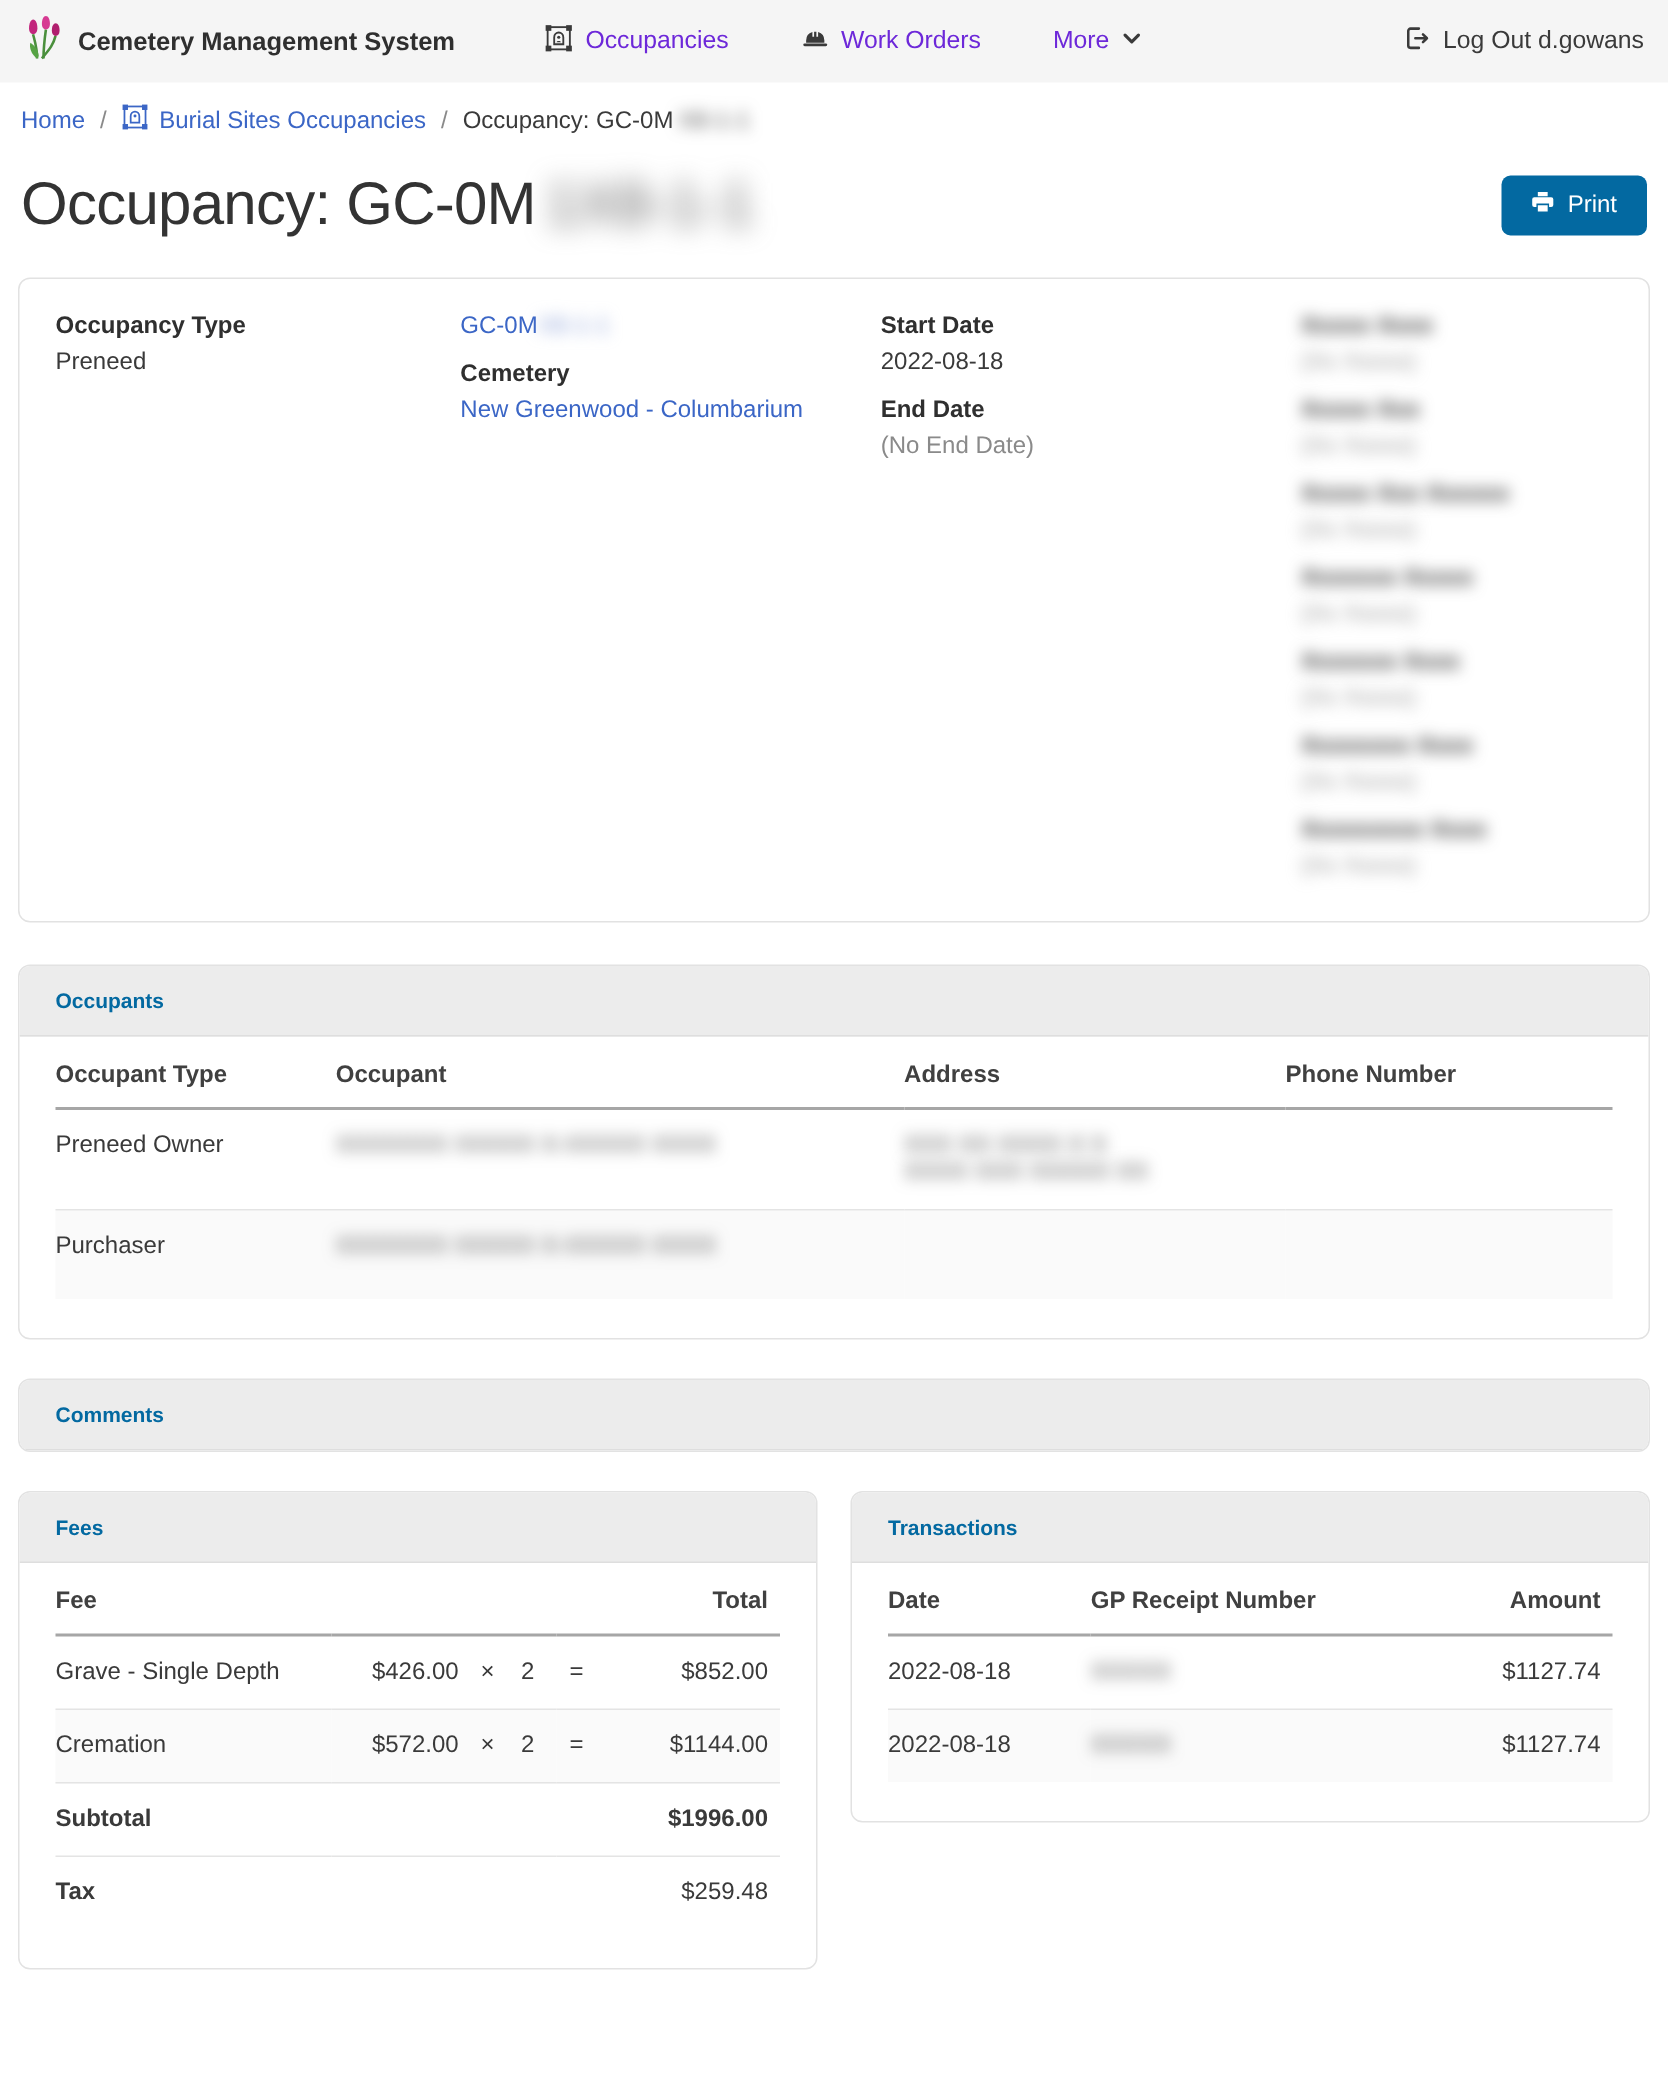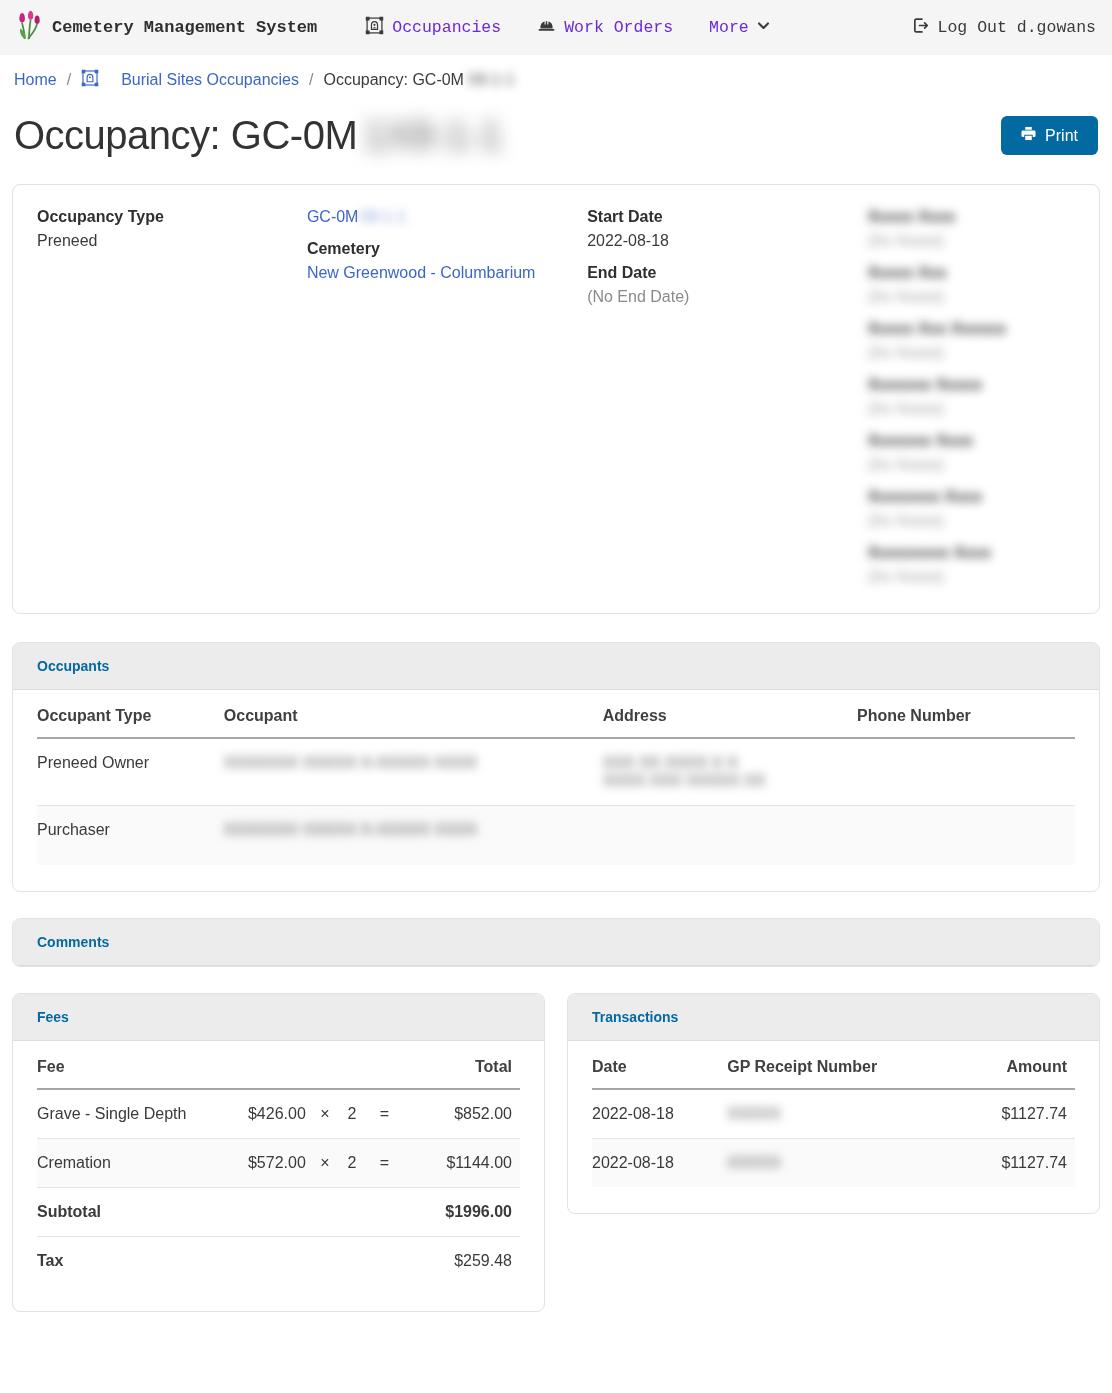--- a/index.html
+++ b/index.html
@@ -10,39 +10,39 @@
     color: #3a3a3a;
     background: #fff;
     min-height: 1393px;
   }
   a { text-decoration: none; color: #3b66c6; cursor: pointer; }
 
   
   .navbar {
     height: 55px; background: #f5f5f5;
     display: flex; align-items: center;
-    padding: 0 16px; gap: 8px; font-family: Liberation Mono, monospace;
+    padding: 0 16px; gap: 20px;
   }
   .brand { display: flex; align-items: center; gap: 10px; margin-right: 26px; cursor: pointer; }
   .brand-title { font-weight: 700; font-size: 17px; color: #2f2f2f; }
   .nav-item {
     display: flex; align-items: center; gap: 8px;
     padding: 8px 14px; color: #6d28d9; font-size: 16.5px; cursor: pointer;
   }
   .nav-item svg { flex: 0 0 auto; }
   .nav-spacer { flex: 1; }
   .logout { display: flex; align-items: center; gap: 9px; color: #3a3a3a; font-size: 16.5px; cursor: pointer; }
 
   
   .breadcrumb {
     display: flex; align-items: center; gap: 10px;
     padding: 14px 16px 10px 14px; font-size: 16px;
   }
   .crumb-sep { color: #8a8a8a; }
-  .crumb-link { display: flex; align-items: center; gap: 22px; }
+  .crumb-link { display: flex; align-items: center; gap: 7px; }
   .crumb-current { color: #3a3a3a; display: flex; align-items: center; }
 
   
   .page-header {
     display: flex; align-items: center; justify-content: space-between;
     padding: 12px 14px 0 14px; margin-bottom: 26px;
   }
   h1 { font-size: 40px; font-weight: 500; color: #333; letter-spacing: -0.5px; display:flex; align-items:center; }
   .btn-print {
     background: #0369a1; color: #fff; border: none; border-radius: 6px;

